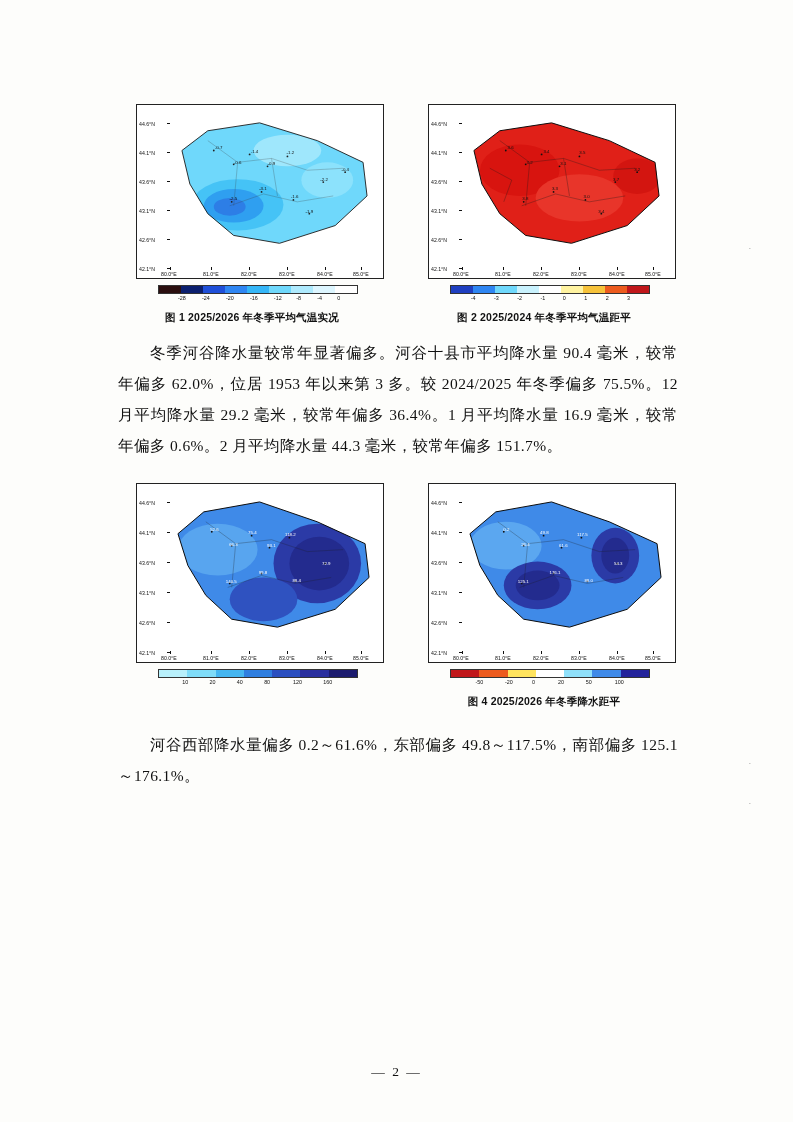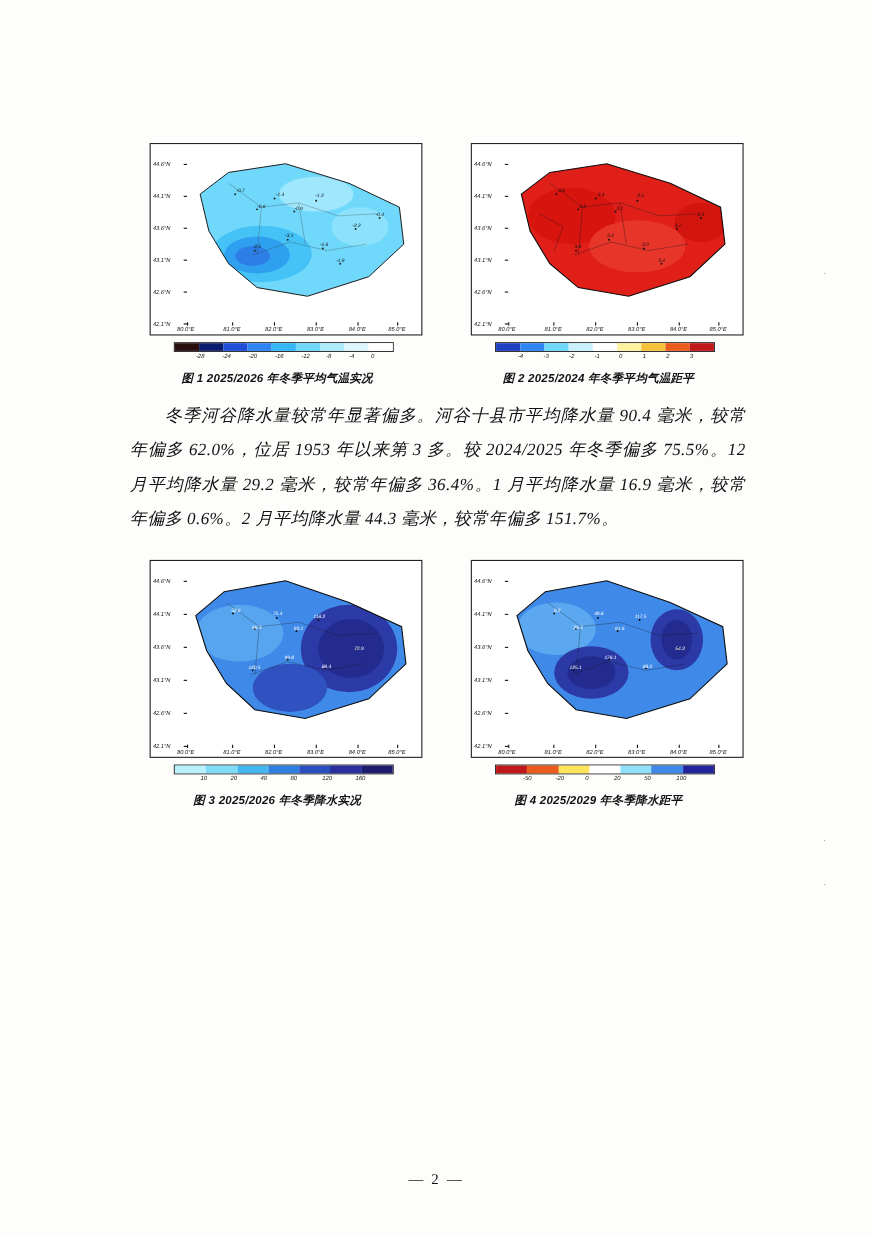--- a/index.html
+++ b/index.html
@@ -17,23 +17,22 @@
   }
   .page {
     position: absolute;
     left: 0; top: 0;
     width: 793px;
     height: 1122px;
   }
   .content {
     position: absolute;
     left: 118px;
-    top: 130px;
+    top: 104px;
     width: 560px;
-    font-style: italic;
   }
 
   
   .fig-row {
     display: flex;
     justify-content: space-between;
     width: 560px;
   }
   .fig-block {
     width: 268px;
@@ -490,21 +489,20 @@
             <span>10</span>
             <span>20</span>
             <span>40</span>
             <span>80</span>
             <span>120</span>
             <span>160</span>
             <span>200</span>
           </div>
         </div>
 
-        <div class="fig-cap">图 3 2025/2026 年冬季降水实况</div>
       </div>
 
       <div class="fig-block">
         <div class="map-frame tall">
           <div class="axis-label y-lab" style="top:16px;">44.6°N</div>
           <div class="axis-label y-lab" style="top:46px;">44.1°N</div>
           <div class="axis-label y-lab" style="top:76px;">43.6°N</div>
           <div class="axis-label y-lab" style="top:106px;">43.1°N</div>
           <div class="axis-label y-lab" style="top:136px;">42.6°N</div>
           <div class="axis-label y-lab" style="top:166px;">42.1°N</div>
@@ -590,24 +588,25 @@
             <span>-50</span>
             <span>-20</span>
             <span>0</span>
             <span>20</span>
             <span>50</span>
             <span>100</span>
             <span>200</span>
           </div>
         </div>
 
-        <div class="fig-cap">图 4 2025/2029 年冬季降水距平</div>
+        <div class="fig-cap">图 4 2025/2026 年冬季降水距平</div>
       </div>
     </div>
 
+    <p class="body" style="margin-top:20px">河谷西部降水量偏多 0.2～61.6%，东部偏多 49.8～117.5%，南部偏多 125.1～176.1%。</p>
   </div>
 
   <div class="edge-mark" style="top:245px;">·</div>
   <div class="edge-mark" style="top:760px;">·</div>
   <div class="edge-mark" style="top:800px;">·</div>
 
   <div class="page-num">— 2 —</div>
 </div>
 
 </body></html>

